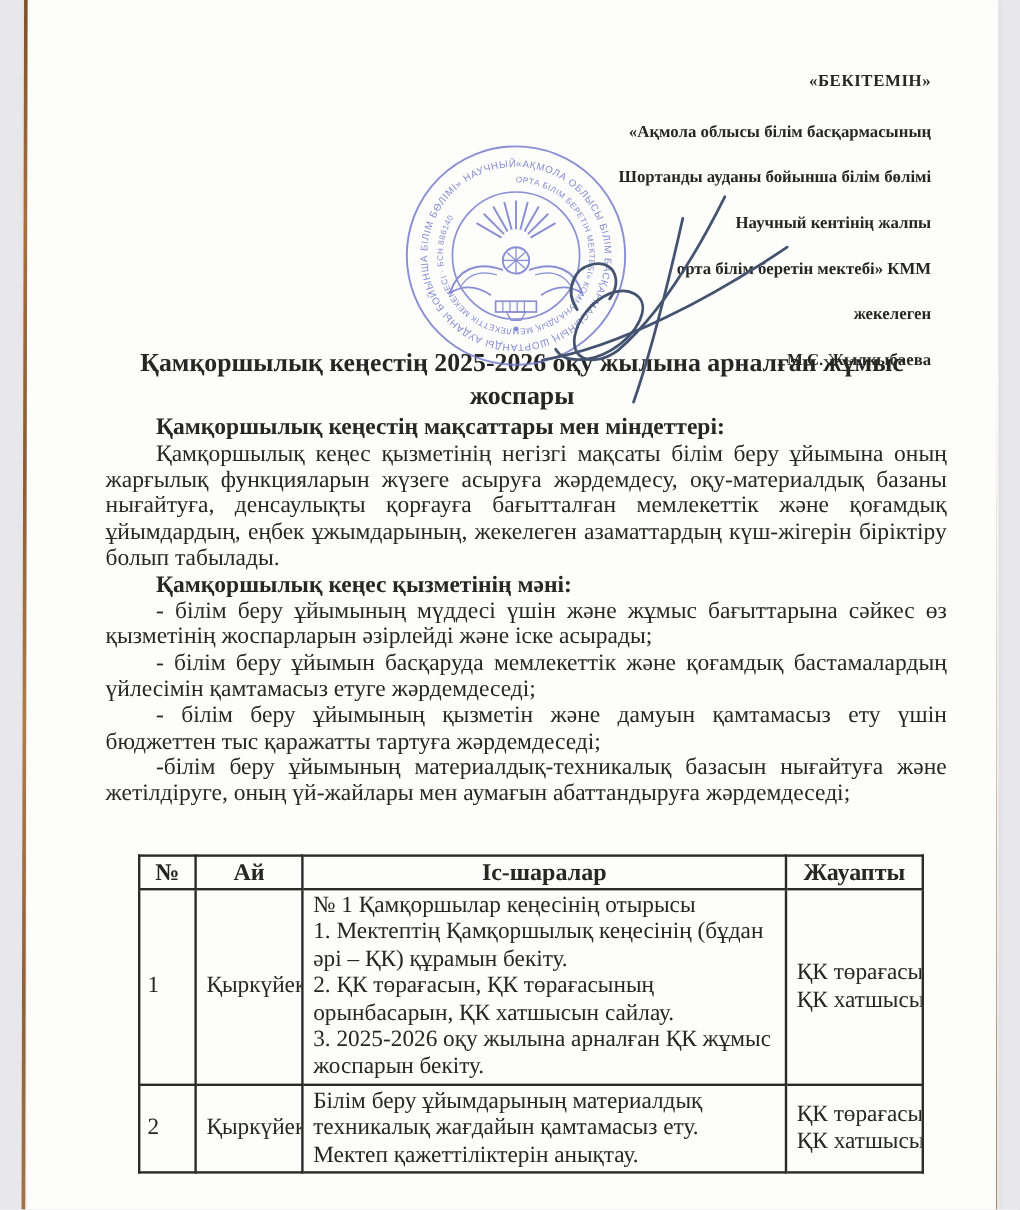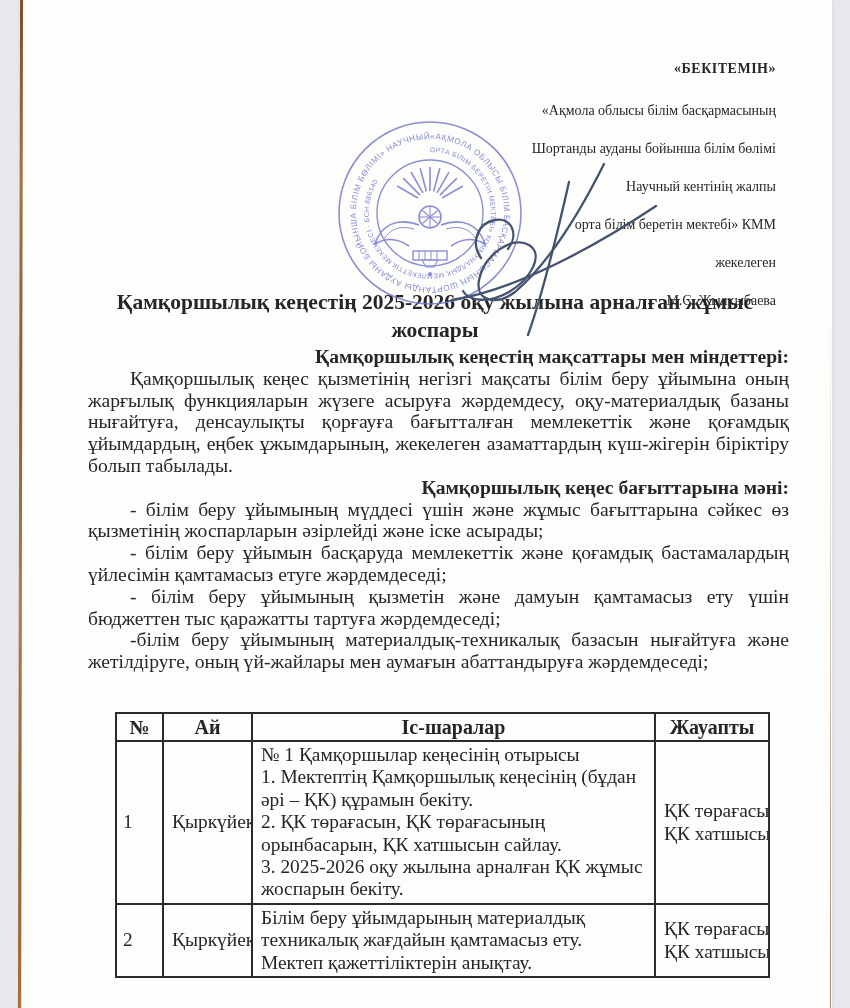--- a/index.html
+++ b/index.html
@@ -28,38 +28,38 @@
     background: linear-gradient(180deg, rgba(170,150,130,0) 0%, rgba(150,120,90,.55) 60%, rgba(130,95,60,.75) 100%);
     z-index: 3;
   }
 
   
   .approval-block {
     position: absolute; top: 50px; right: 74px; width: 520px;
     text-align: right; font-size: 14px; line-height: 38px;
     z-index: 2;
   }
-  .approval-line { white-space: nowrap; }
+  .approval-line { white-space: nowrap; font-weight: bold; }
   .approval-line.bold { font-weight: bold; letter-spacing: .5px; margin-bottom: 4px; }
 
   
   .doc-title {
     position: absolute; top: 288px; left: 85px; width: 700px;
     text-align: center; font-weight: bold; font-size: 21.5px; line-height: 28px;
     z-index: 2;
   }
   .doc-title > div { max-width: 680px; margin: 0 auto; }
 
   
   .body-text {
     position: absolute; top: 346px; left: 88px; width: 701px;
     font-size: 19.6px; line-height: 21.8px; z-index: 2;
   }
   .body-text p { text-align: justify; text-indent: 42px; }
-  .body-text p.hd { font-weight: bold; text-align: right; }
+  .body-text p.hd { font-weight: bold; text-align: left; }
 
   
   table.plan-table {
     position: absolute; top: 712px; left: 115px; width: 653px;
     border-collapse: collapse; table-layout: fixed;
     font-size: 19.4px; line-height: 22.4px; z-index: 2;
   }
   .plan-table th, .plan-table td {
     border: 2px solid #2b2b2b; padding: 2px 8px; vertical-align: middle;
     overflow: hidden;
@@ -151,21 +151,21 @@
   </g>
 </svg>
 
 <div class="doc-title">
   <div>Қамқоршылық кеңестің 2025-2026 оқу жылына арналған жұмыс жоспары</div>
 </div>
 
 <div class="body-text">
   <p class="hd">Қамқоршылық кеңестің мақсаттары мен міндеттері:</p>
   <p>Қамқоршылық кеңес қызметінің негізгі мақсаты білім беру ұйымына оның жарғылық функцияларын жүзеге асыруға жәрдемдесу, оқу-материалдық базаны нығайтуға, денсаулықты қорғауға бағытталған мемлекеттік және қоғамдық ұйымдардың, еңбек ұжымдарының, жекелеген азаматтардың күш-жігерін біріктіру болып табылады.</p>
-  <p class="hd">Қамқоршылық кеңес бағыттарына мәні:</p>
+  <p class="hd">Қамқоршылық кеңес қызметінің мәні:</p>
   <p>- білім беру ұйымының мүддесі үшін және жұмыс бағыттарына сәйкес өз қызметінің жоспарларын әзірлейді және іске асырады;</p>
   <p>- білім беру ұйымын басқаруда мемлекеттік және қоғамдық бастамалардың үйлесімін қамтамасыз етуге жәрдемдеседі;</p>
   <p>- білім беру ұйымының қызметін және дамуын қамтамасыз ету үшін бюджеттен тыс қаражатты тартуға жәрдемдеседі;</p>
   <p>-білім беру ұйымының материалдық-техникалық базасын нығайтуға және жетілдіруге, оның үй-жайлары мен аумағын абаттандыруға жәрдемдеседі;</p>
 </div>
 
 <table class="plan-table">
   <colgroup>
     <col style="width:47px">
       <col style="width:89px">

